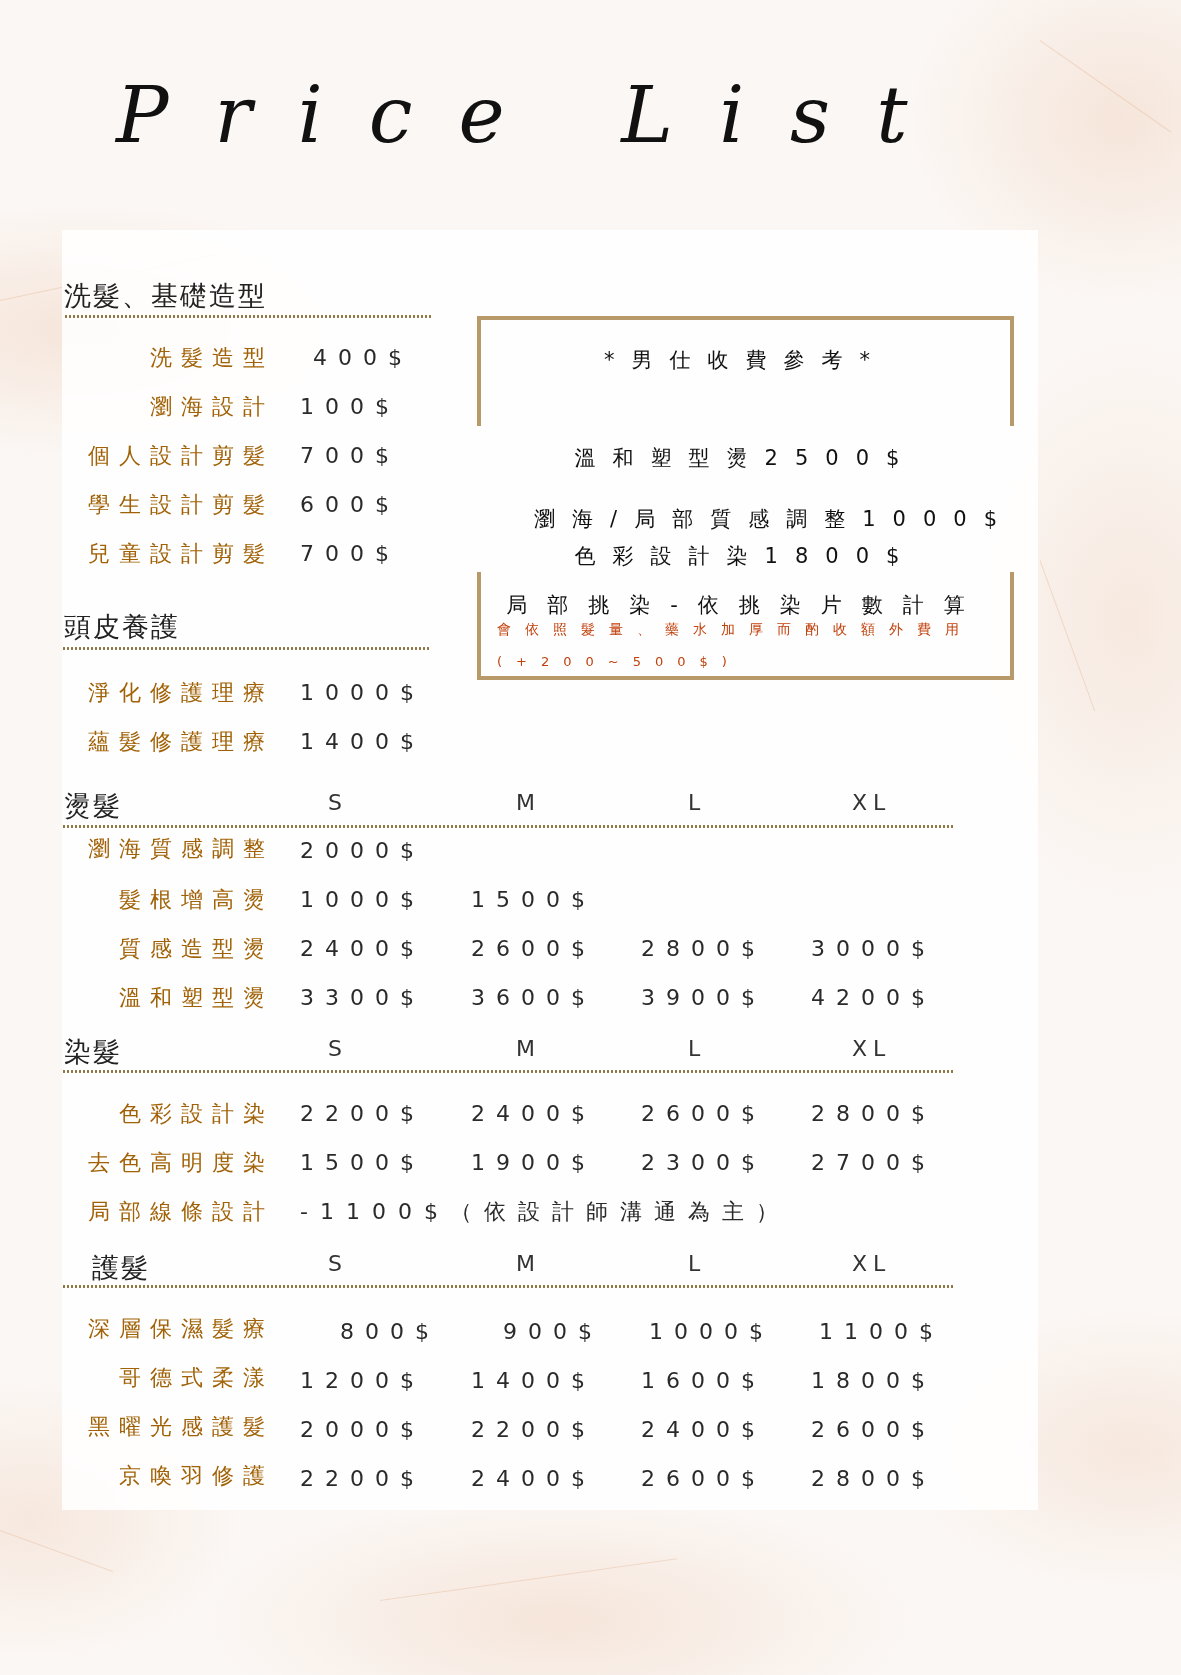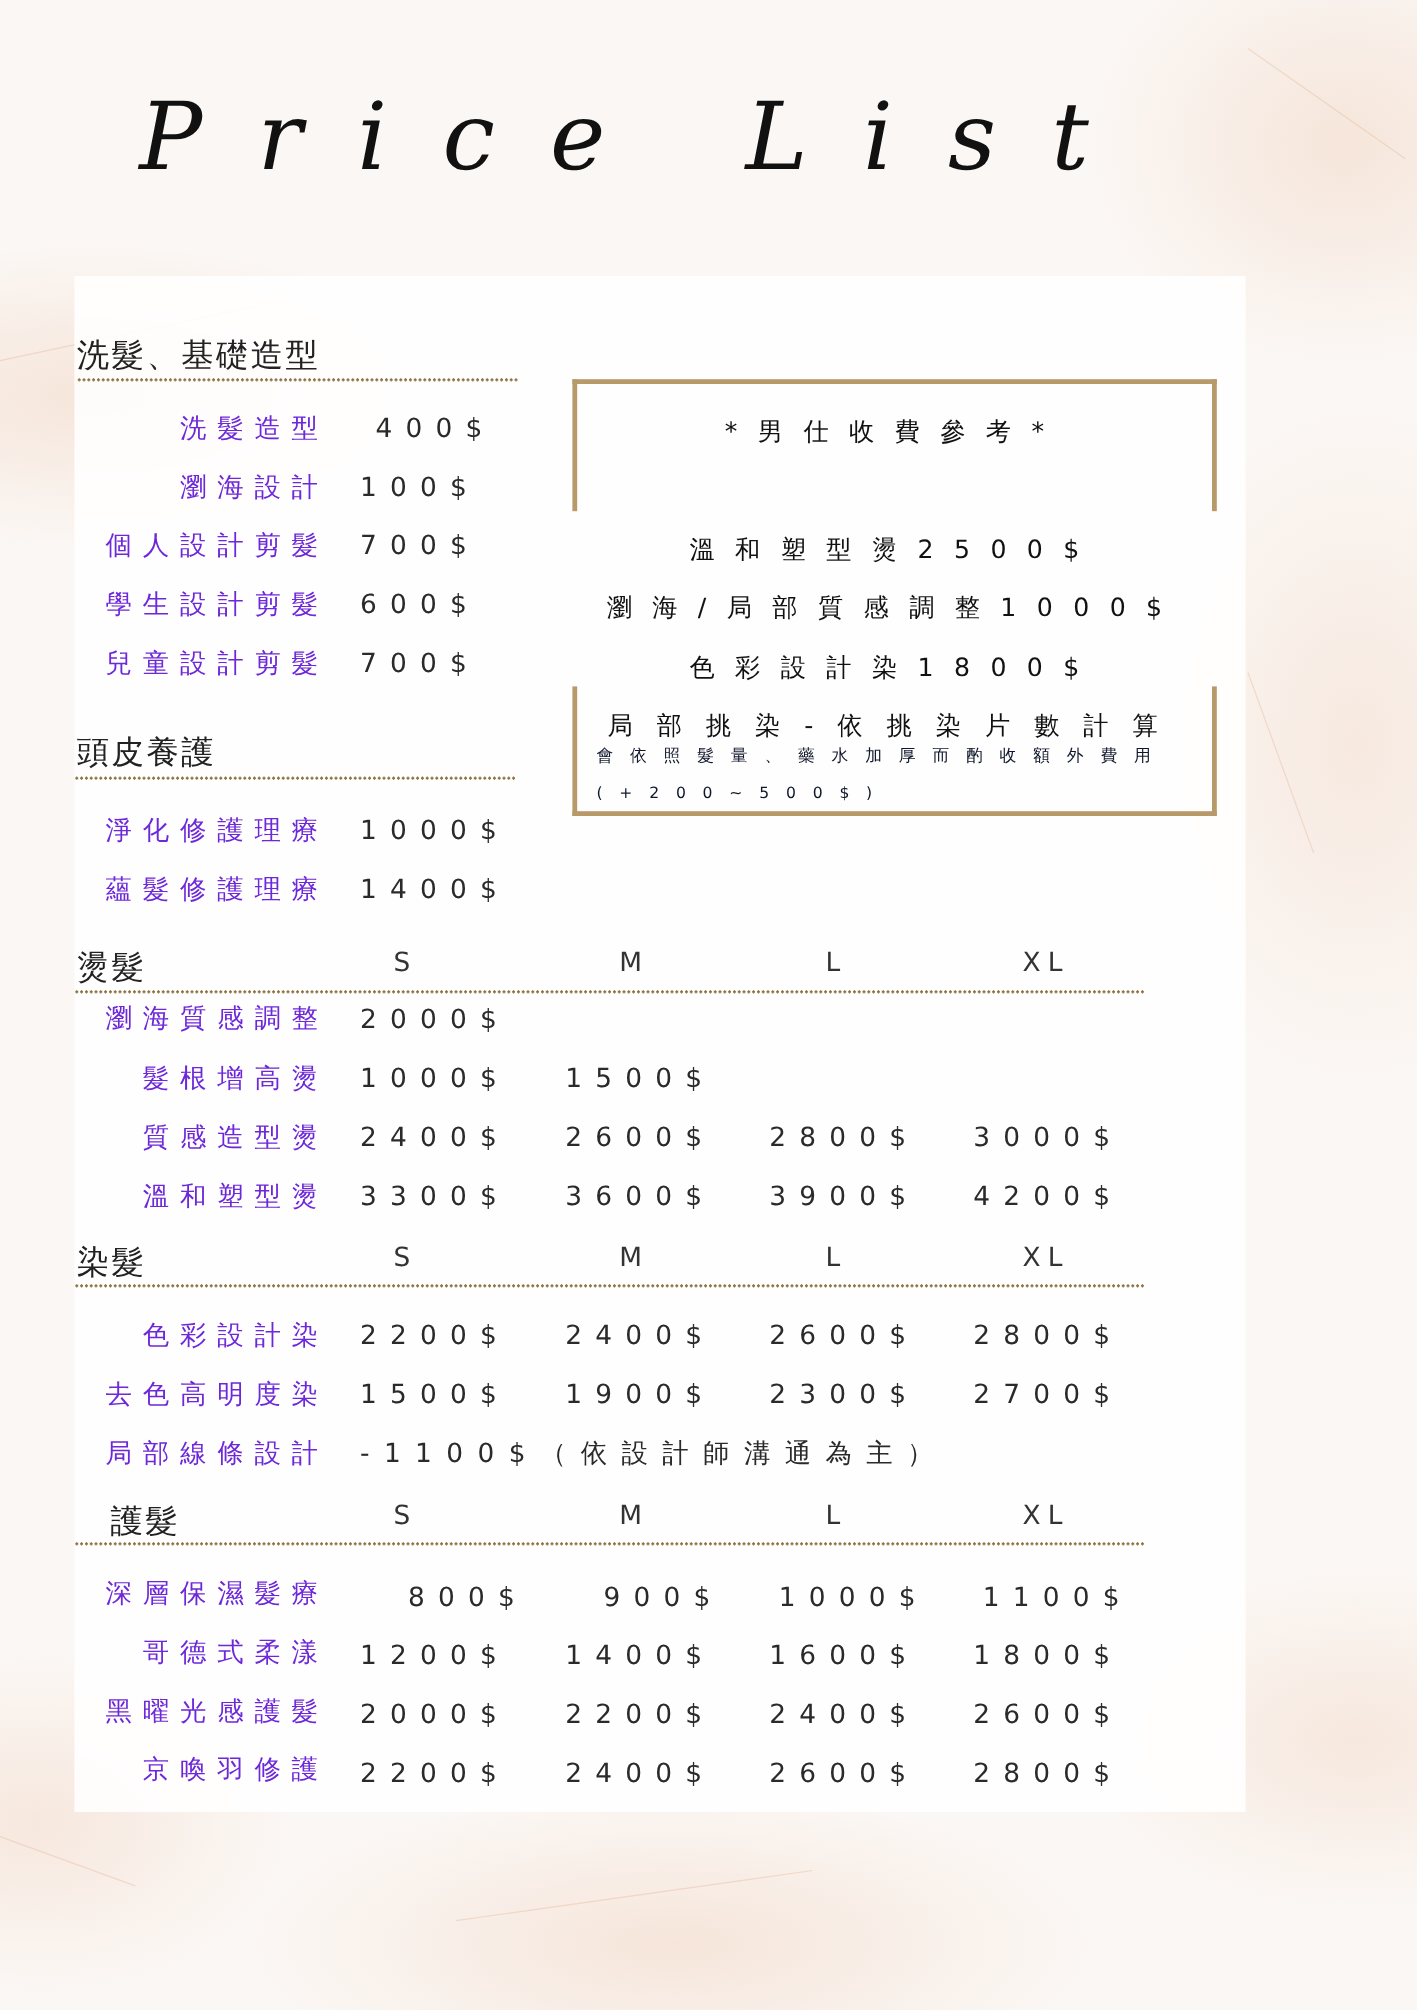--- a/index.html
+++ b/index.html
@@ -33,37 +33,37 @@
   .sec-title {
     position: absolute; font-size: 27px; color: #222; font-weight: 400; letter-spacing: 2px;
   }
   .rule {
     position: absolute; height: 3px;
     background-image: radial-gradient(circle, #8d7340 1.1px, transparent 1.4px);
     background-size: 4px 3px; background-repeat: repeat-x;
   }
 
   .row { position: absolute; height: 30px; font-size: 22px; line-height: 30px; white-space: nowrap; }
-  .row .name { position: absolute; right: 0; letter-spacing: 9px; color: #6d28d9; }
+  .row .name { position: absolute; right: 0; letter-spacing: 9px; color: #a16207; }
   .price { position: absolute; font-family: "DejaVu Sans", sans-serif; font-size: 22px; letter-spacing: 11px; color: #2a2a2a; line-height: 30px; white-space: nowrap; }
   .size-hdr { position: absolute; font-size: 22px; letter-spacing: 6px; color: #333; }
 
   .men-box { position: absolute; left: 477px; top: 316px; width: 537px; height: 364px; }
   .men-box .b-top { position: absolute; left: 0; top: 0; width: 100%; height: 4px; background: #b89a6a; }
   .men-box .b-bot { position: absolute; left: 0; bottom: 0; width: 100%; height: 4px; background: #b89a6a; }
   .men-box .b-l1 { position: absolute; left: 0; top: 0; width: 4px; height: 110px; background: #b89a6a; }
   .men-box .b-l2 { position: absolute; left: 0; top: 256px; width: 4px; height: 108px; background: #b89a6a; }
   .men-box .b-r1 { position: absolute; right: 0; top: 0; width: 4px; height: 110px; background: #b89a6a; }
   .men-box .b-r2 { position: absolute; right: 0; top: 256px; width: 4px; height: 108px; background: #b89a6a; }
 
   .men-line {
     position: absolute; left: 0; width: 100%; text-align: center;
     font-size: 21px; letter-spacing: 17px; color: #111; white-space: nowrap;
   }
-  .men-note { position: absolute; left: 20px; font-size: 14px; letter-spacing: 14px; color: #0f172a; white-space: nowrap; }
+  .men-note { position: absolute; left: 20px; font-size: 14px; letter-spacing: 14px; color: #c2410c; white-space: nowrap; }
 </style>
 </head>
 <body>
 
 <div class="vein" style="left:0;top:300px;width:220px;transform:rotate(-12deg);"></div>
 <div class="vein" style="left:1040px;top:40px;width:160px;transform:rotate(35deg);"></div>
 <div class="vein" style="left:1040px;top:560px;width:160px;transform:rotate(70deg);"></div>
 <div class="vein" style="left:380px;top:1600px;width:300px;transform:rotate(-8deg);"></div>
 <div class="vein" style="left:0;top:1530px;width:120px;transform:rotate(20deg);"></div>
 
@@ -216,18 +216,18 @@
 <div class="men-box">
   <div class="b-top"></div>
   <div class="b-bot"></div>
   <div class="b-l1"></div>
   <div class="b-l2"></div>
   <div class="b-r1"></div>
   <div class="b-r2"></div>
 
   <div class="men-line" style="top:30px;">*男仕收費參考*</div>
   <div class="men-line" style="top:128px;">溫和塑型燙2500$</div>
-  <div class="men-line" style="top:176px;">瀏海/局部質感調整1000$</div>
+  <div class="men-line" style="top:189px;text-align:right;">瀏海/局部質感調整1000$</div>
   <div class="men-line" style="top:226px;">色彩設計染1800$</div>
   <div class="men-line" style="top:275px;letter-spacing:20px;">局部挑染-依挑染片數計算</div>
   <div class="men-note" style="top:305px;">會依照髮量、藥水加厚而酌收額外費用</div>
   <div class="men-note" style="top:338px;font-size:13px;">(+200~500$)</div>
 </div>
 
 </body></html>

